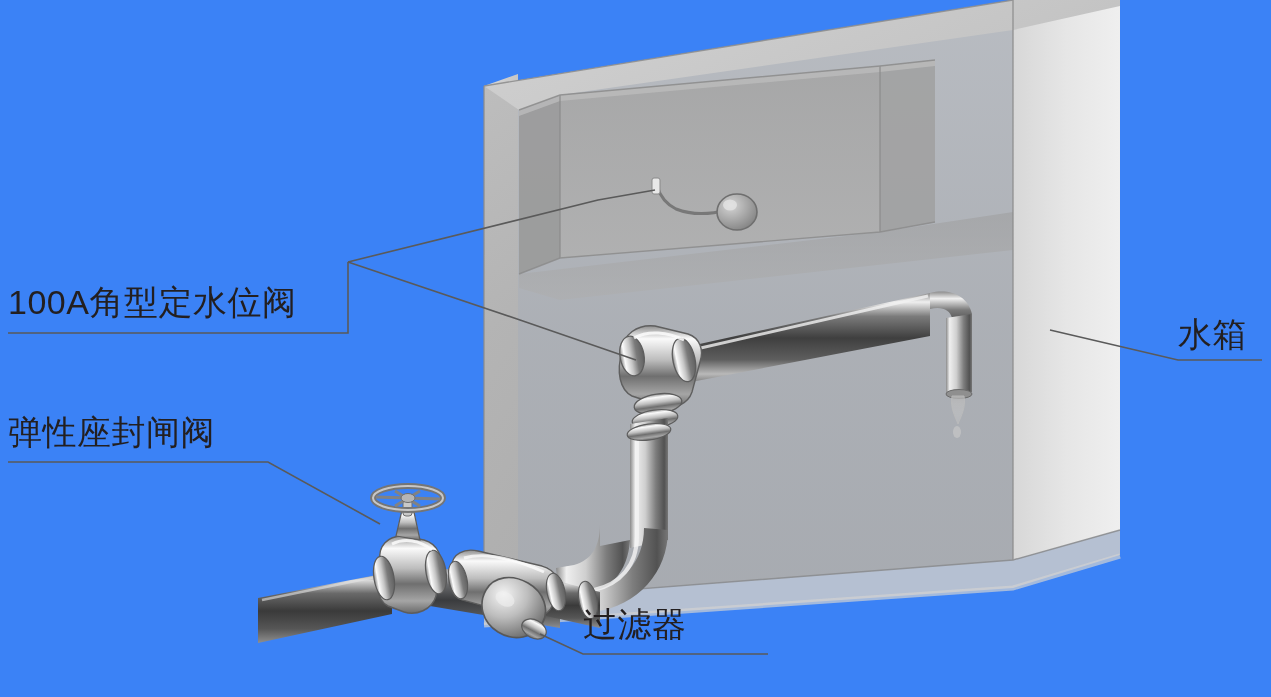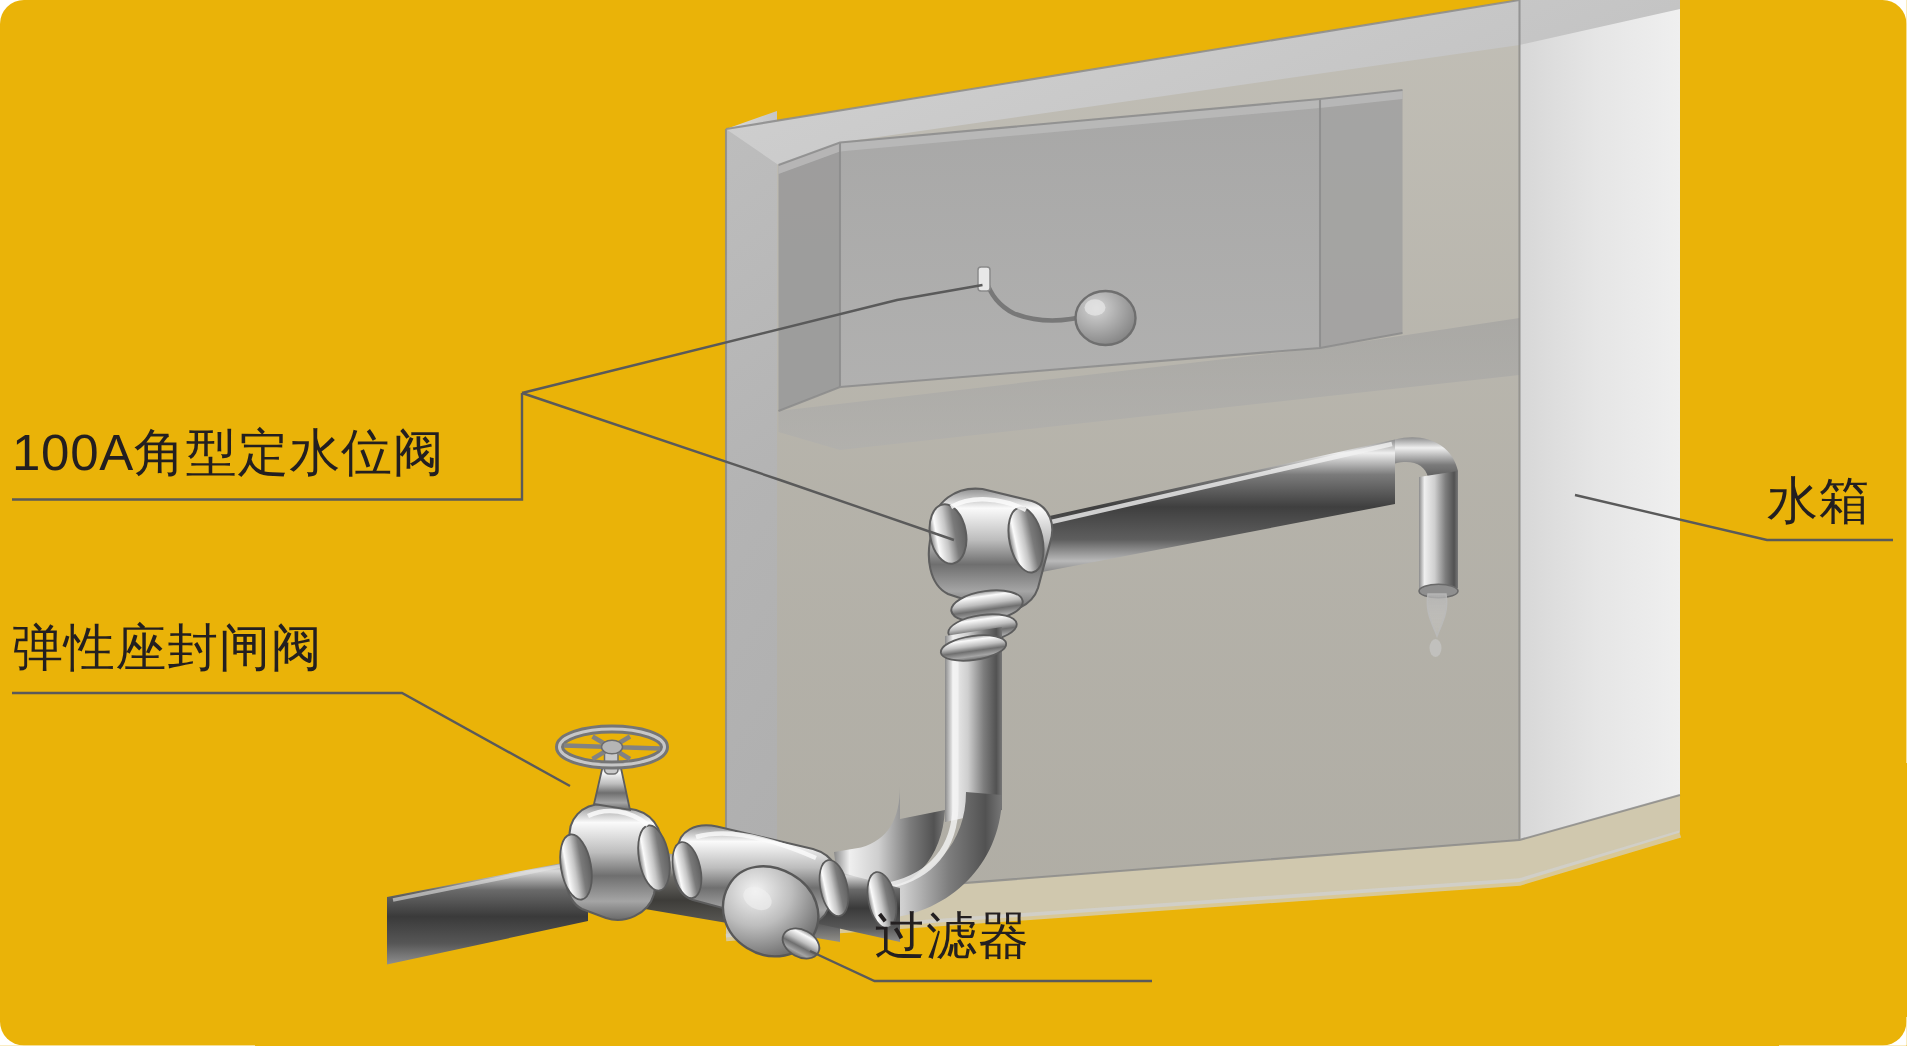--- a/index.html
+++ b/index.html
@@ -5,23 +5,22 @@
 <style>
   html,body{margin:0;padding:0;background:#ffffff;}
   body{
     font-family:"Liberation Sans","DejaVu Sans",sans-serif;
     -webkit-font-smoothing:antialiased;
   }
   #stage{
     position:relative;
     width:1271px;
     height:697px;
-    background:#eab308;
+    background:#3b82f6;
     overflow:hidden;
-    border-radius:16px;
   }
   #art{
     position:absolute;
     left:0; top:0;
     width:1271px;
     height:697px;
   }
   .lbl{
     position:absolute;
     color:#231f20;

